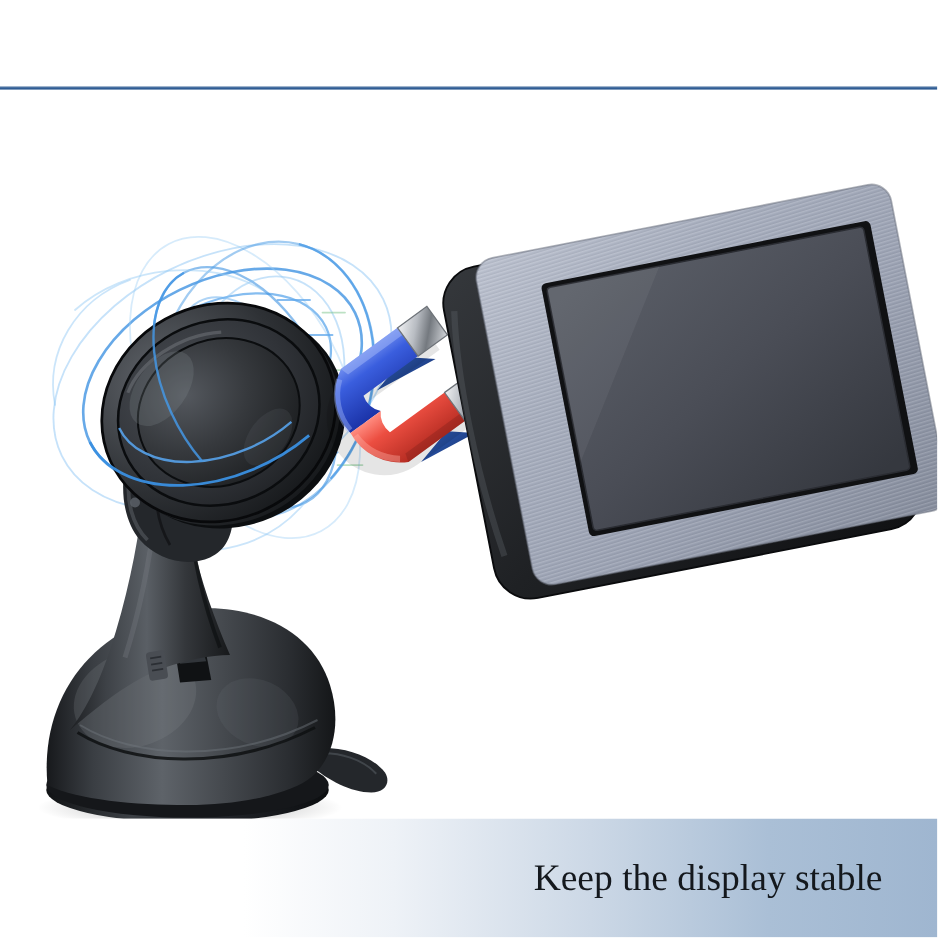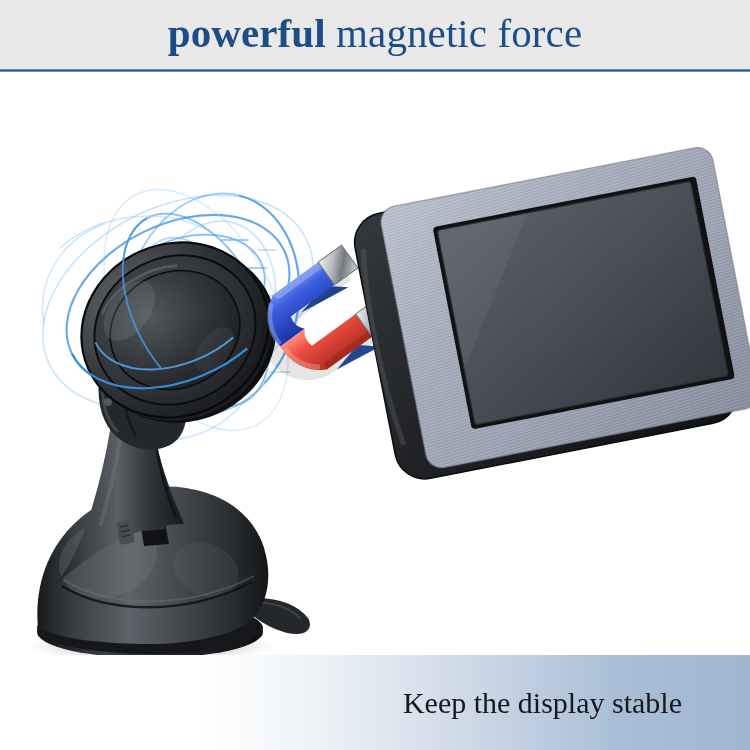--- a/index.html
+++ b/index.html
@@ -80,33 +80,30 @@
     display: flex;
     align-items: center;
     justify-content: flex-end;
   }
   #footer-caption {
     text-align: center;
     font-family: "Liberation Serif", serif;
     font-size: 30px;
     line-height: 1.32;
     color: #14181d;
-    padding-right: 68px;
+    padding-right: 44px;
     white-space: nowrap;
   }
   #footer-caption .cap-line { display: block; }
 </style>
 </head>
 <body>
 
 <div id="page">
 
-  <div id="header-band">
-    <div id="header-title"><span class="strong">powerful</span><span> </span><span class="light">magnetic force</span></div>
-  </div>
   <div id="header-rule"></div>
 
   <div id="stage">
     <svg width="750" height="583" viewBox="0 0 750 583" xmlns="http://www.w3.org/2000/svg">
       <defs>
 
         <linearGradient id="gArmLR" x1="0" y1="0" x2="1" y2="0">
           <stop offset="0" stop-color="#1d1f22"></stop>
           <stop offset="0.22" stop-color="#3d4146"></stop>
           <stop offset="0.48" stop-color="#5a5f65"></stop>

